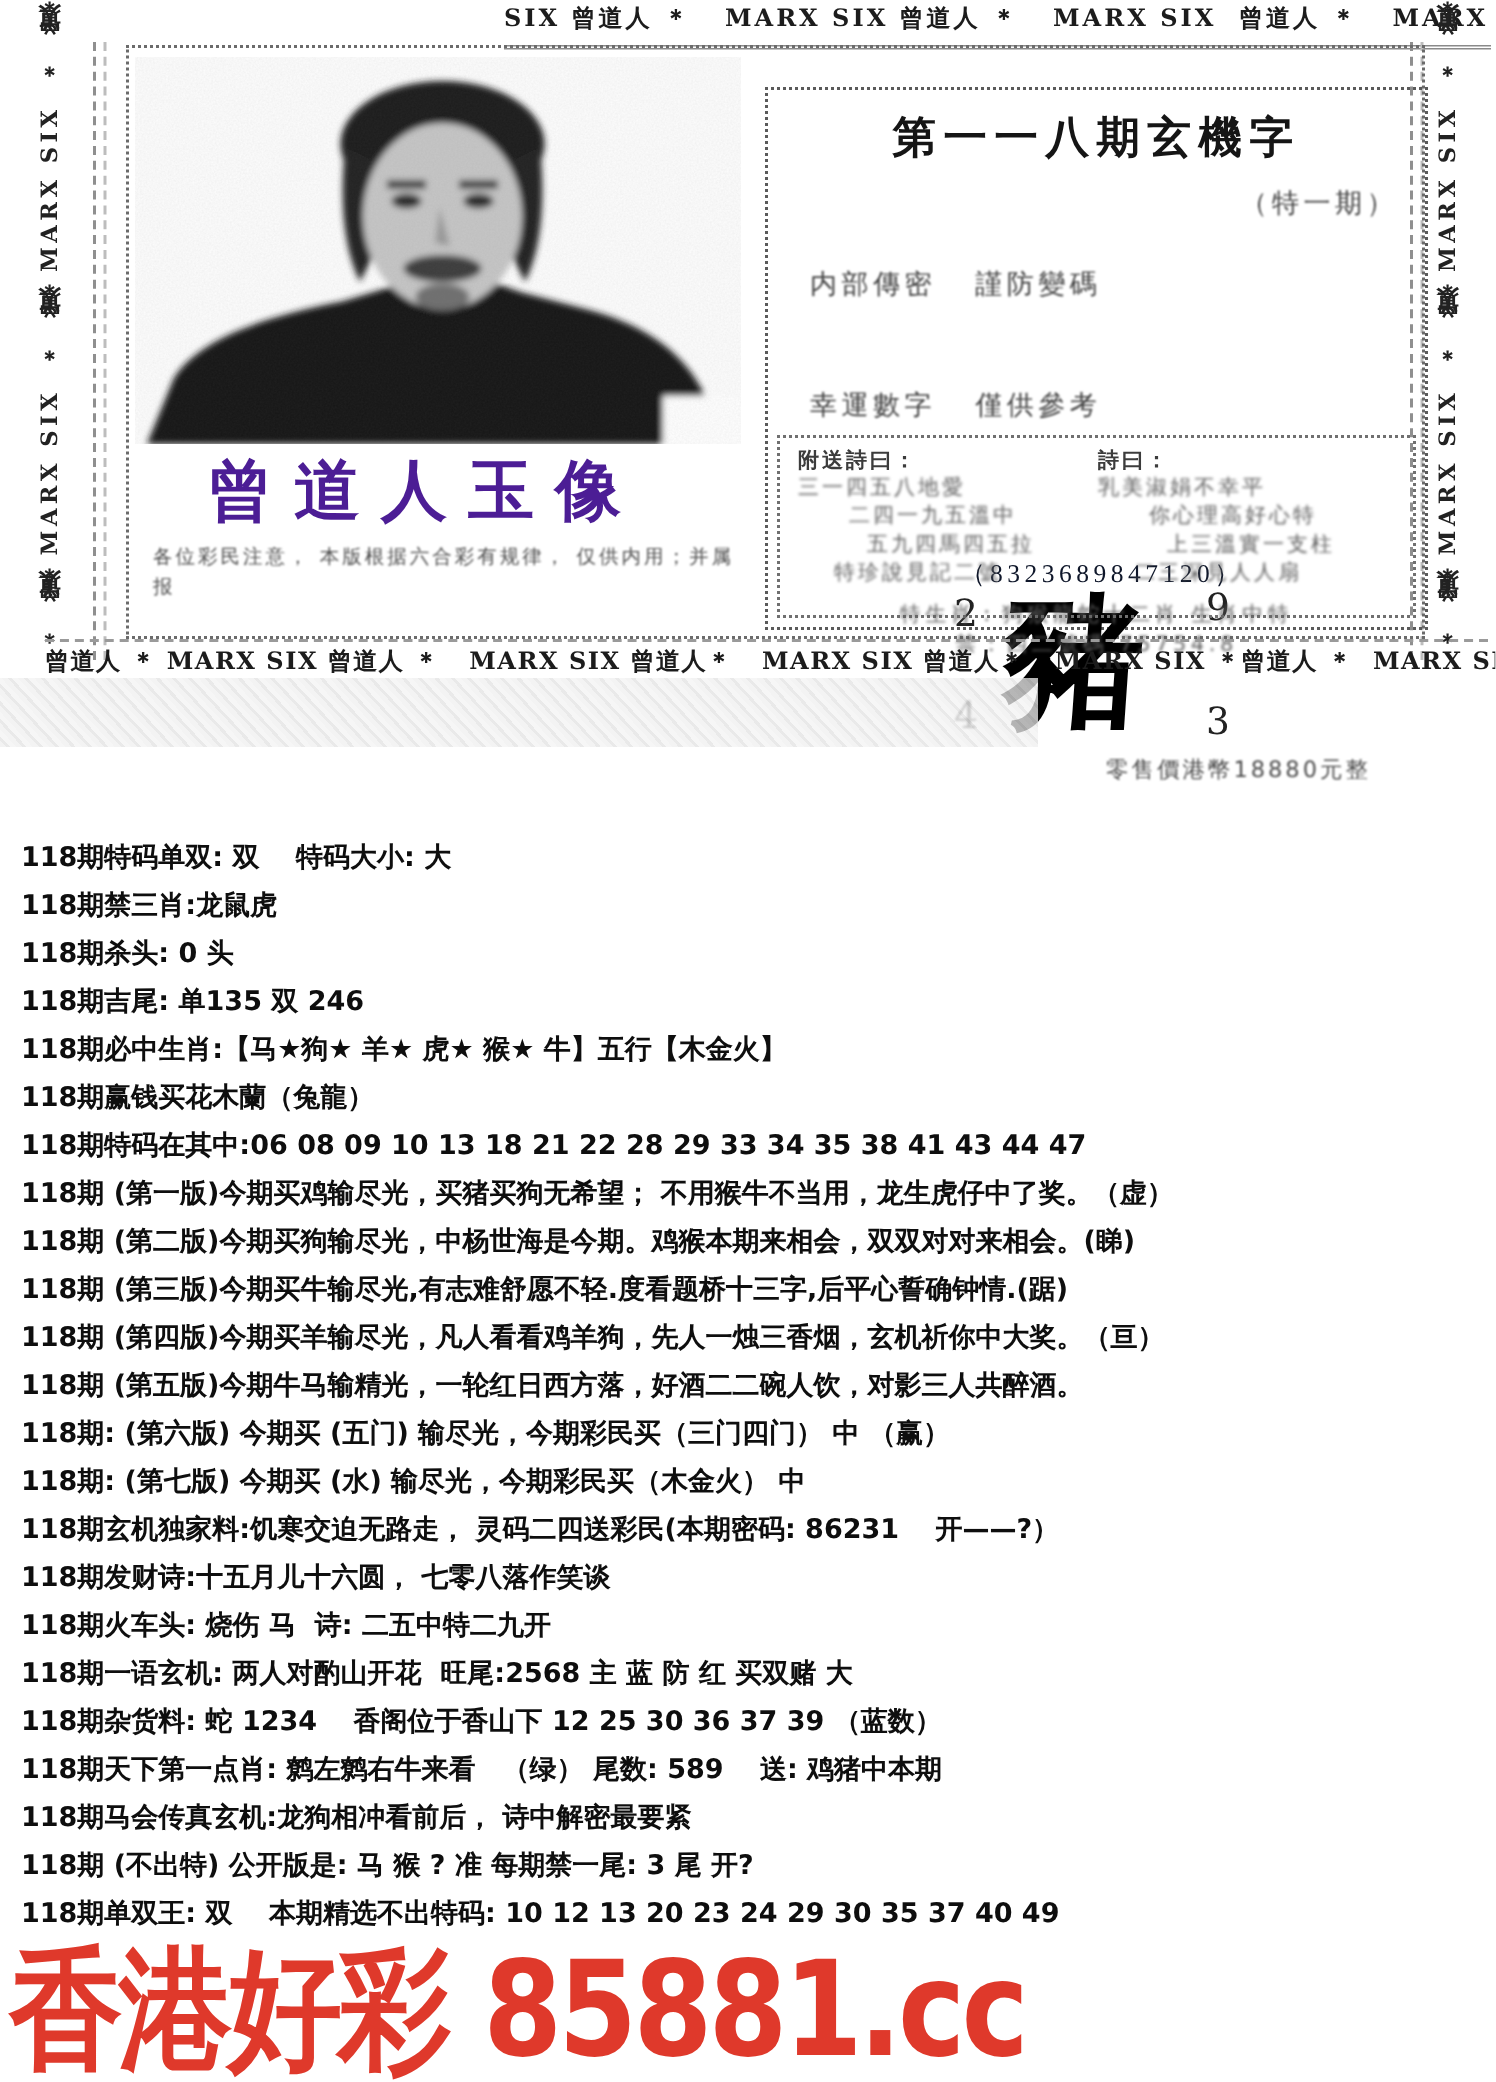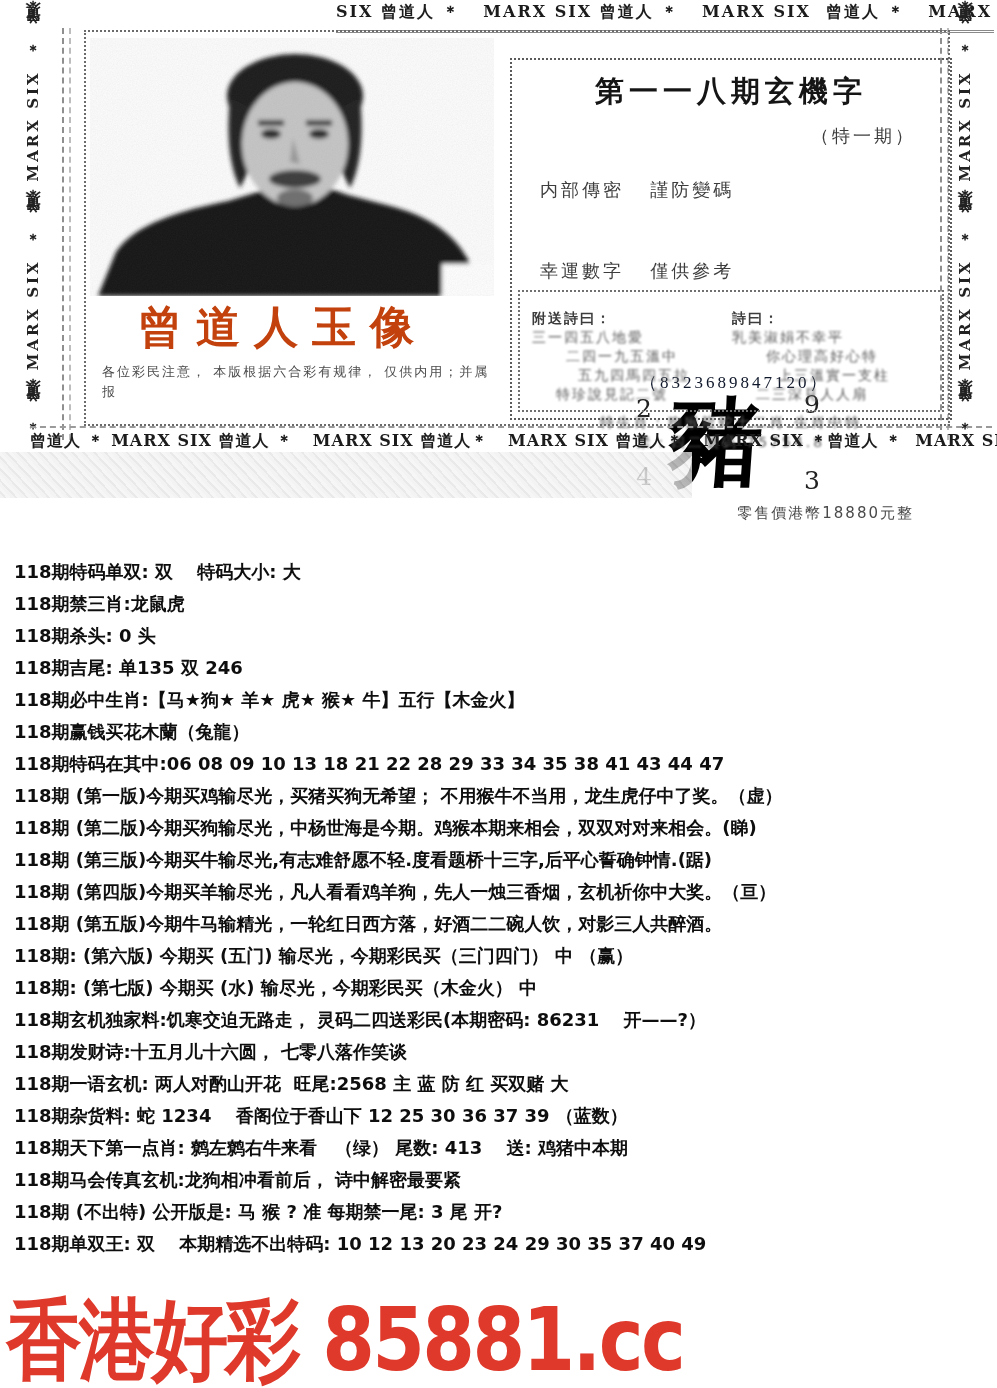--- a/index.html
+++ b/index.html
@@ -21,47 +21,47 @@
   .wavy{position:absolute;top:28px;height:412px;width:5px;
     border-left:2px dashed #8f8f8f;border-right:2px dashed #bdbdbd;}
   .wavy-left{left:62px;}
   .wavy-right{left:940px;}
 
   
   .main-box{position:absolute;left:84px;top:30px;width:862px;height:392px;
     border:2px dotted #6b6b6b;}
   .portrait-svg{position:absolute;left:4px;top:6px;width:404px;height:258px;}
   .caption{position:absolute;left:52px;top:266px;width:330px;
-    font-size:44px;font-weight:bold;letter-spacing:14px;white-space:nowrap;color:#c2410c;
+    font-size:44px;font-weight:bold;letter-spacing:14px;white-space:nowrap;color:#4c1d95;
     filter:blur(0.3px);}
   .portrait-notes{position:absolute;left:16px;top:330px;width:400px;
     font-size:13px;line-height:20px;color:#4c4c4c;filter:blur(0.7px);letter-spacing:2px;}
 
   .panel{position:absolute;left:424px;top:26px;width:438px;height:358px;
     border:2px dotted #5a5a5a;}
   .panel-title{margin-top:12px;text-align:center;font-size:29px;font-weight:bold;
     letter-spacing:5px;color:#151515;}
   .panel-meta{position:relative;margin:10px 18px 0 28px;font-size:18px;color:#3d3d3d;
     letter-spacing:3px;filter:blur(0.6px);line-height:27px;white-space:pre;}
-  .panel-meta .edition{position:absolute;right:16px;top:0;}
+  .panel-meta .edition{position:absolute;right:0;top:0;}
   .phone{margin:6px 0 0 128px;font-size:17px;letter-spacing:3px;color:#0f172a;
     font-family:Liberation Serif, serif;filter:blur(0.4px);}
   .zodiac-wrap{position:relative;width:190px;margin:2px auto 0 auto;height:104px;}
   .zodiac-char{position:absolute;left:32px;top:-4px;font-size:95px;font-weight:900;
     line-height:100px;color:#000;transform:skewX(-4deg);}
   .corner-num{position:absolute;font-family:"DejaVu Serif",serif;font-size:25px;color:#222;}
   .cn-tl{left:0px;top:-2px;}
   .cn-tr{left:168px;top:-6px;}
   .cn-bl{left:0px;top:66px;filter:blur(0.7px);opacity:.75;}
   .cn-br{left:168px;top:70px;}
   .price{margin:4px 36px 16px 0;text-align:right;font-size:15px;color:#4a4a4a;
     letter-spacing:2px;filter:blur(0.6px);}
   .poem-box{position:absolute;left:6px;right:6px;top:230px;bottom:6px;
     border:2px dotted #707070;font-size:14px;color:#555;}
-  .poem-cols{display:flex;margin:18px 10px 0 12px;}
+  .poem-cols{display:flex;margin:6px 10px 0 12px;}
   .poem-col{flex:1;}
   .poem-label{font-weight:bold;color:#3c3c3c;filter:blur(0.5px);letter-spacing:2px;}
   .poem-line{filter:blur(1.1px);letter-spacing:2px;line-height:19px;color:#5d5d5d;}
   .poem-col .poem-line:nth-child(2){margin-left:34px;}
   .poem-col .poem-line:nth-child(3){margin-left:46px;}
   .poem-col .poem-line:nth-child(4){margin-left:24px;}
   .poem-col .poem-line:nth-child(5){margin-left:40px;}
   .poem-footer{margin-top:8px;text-align:center;filter:blur(1.1px);
     letter-spacing:3px;line-height:20px;color:#5d5d5d;}
 
@@ -185,23 +185,24 @@
       <div class="body-line">118期特码在其中:06 08 09 10 13 18 21 22 28 29 33 34 35 38 41 43 44 47</div>
       <div class="body-line">118期 (第一版)今期买鸡输尽光，买猪买狗无希望； 不用猴牛不当用，龙生虎仔中了奖。（虚）</div>
       <div class="body-line">118期 (第二版)今期买狗输尽光，中杨世海是今期。鸡猴本期来相会，双双对对来相会。(睇)</div>
       <div class="body-line">118期 (第三版)今期买牛输尽光,有志难舒愿不轻.度看题桥十三字,后平心誓确钟情.(踞)</div>
       <div class="body-line">118期 (第四版)今期买羊输尽光，凡人看看鸡羊狗，先人一烛三香烟，玄机祈你中大奖。（亘）</div>
       <div class="body-line">118期 (第五版)今期牛马输精光，一轮红日西方落，好酒二二碗人饮，对影三人共醉酒。</div>
       <div class="body-line">118期: (第六版) 今期买 (五门) 输尽光，今期彩民买（三门四门） 中 （赢）</div>
       <div class="body-line">118期: (第七版) 今期买 (水) 输尽光，今期彩民买（木金火） 中</div>
       <div class="body-line">118期玄机独家料:饥寒交迫无路走， 灵码二四送彩民(本期密码: 86231　 开——?）</div>
       <div class="body-line">118期发财诗:十五月儿十六圆， 七零八落作笑谈</div>
+      <div class="body-line">118期火车头: 烧伤 马  诗: 二五中特二九开</div>
       <div class="body-line">118期一语玄机: 两人对酌山开花  旺尾:2568 主 蓝 防 红 买双赌 大</div>
       <div class="body-line">118期杂货料: 蛇 1234　 香阁位于香山下 12 25 30 36 37 39 （蓝数）</div>
-      <div class="body-line">118期天下第一点肖: 鹩左鹩右牛来看　（绿） 尾数: 413　 送: 鸡猪中本期</div>
+      <div class="body-line">118期天下第一点肖: 鹩左鹩右牛来看　（绿） 尾数: 589　 送: 鸡猪中本期</div>
       <div class="body-line">118期马会传真玄机:龙狗相冲看前后， 诗中解密最要紧</div>
       <div class="body-line">118期 (不出特) 公开版是: 马 猴 ? 准 每期禁一尾: 3 尾 开?</div>
       <div class="body-line">118期单双王: 双　 本期精选不出特码: 10 12 13 20 23 24 29 30 35 37 40 49</div>
     </div>
 
   <div class="watermark" style="color: rgb(223, 57, 43);">香港好彩 85881.cc</div>
 
 </div>
 
 </body></html>

